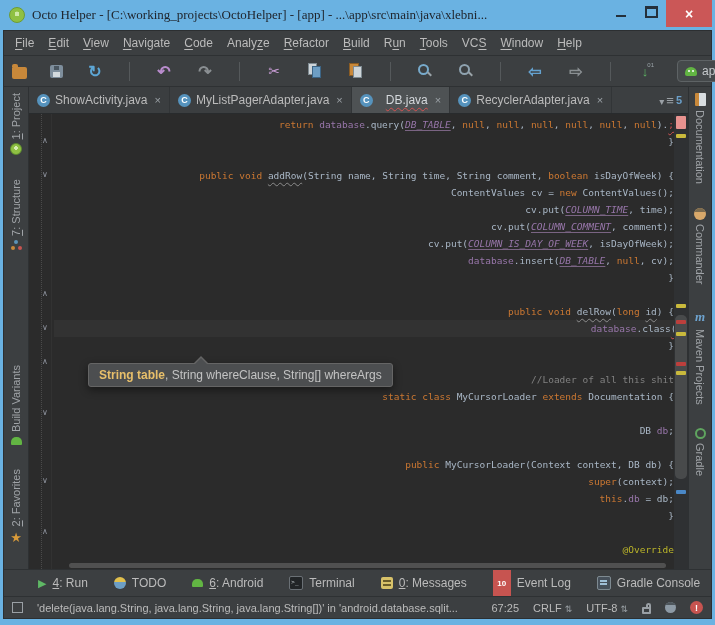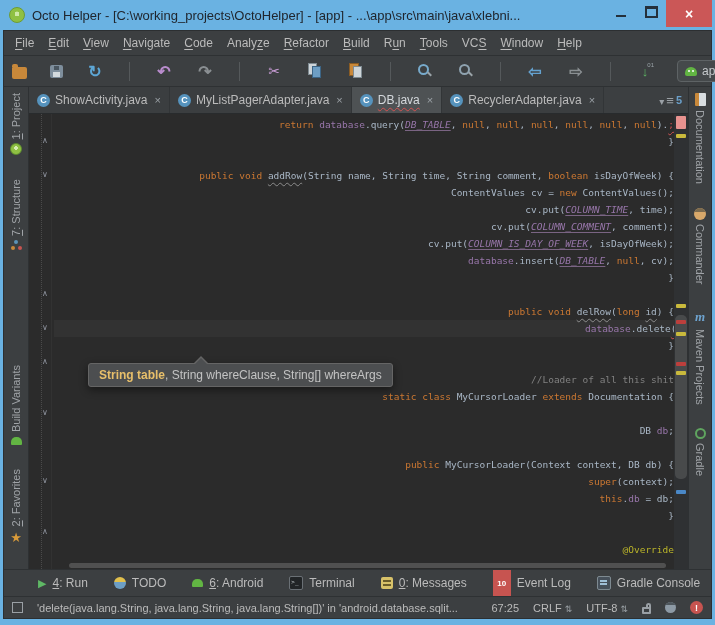--- a/index.html
+++ b/index.html
@@ -2,21 +2,21 @@
 <html><head>
 <meta charset="utf-8">
 <style>
   html,body{margin:0;padding:0;background:#1e1e1e;}
   body{width:715px;height:625px;overflow:hidden;font-family:"Liberation Sans",sans-serif;-webkit-font-smoothing:antialiased;}
   .window{width:715px;height:625px;background:#6ab2e2;display:flex;flex-direction:column;box-sizing:border-box;padding:0 3px 6px 3px;}
 
   
   .titlebar{height:30px;display:flex;align-items:center;gap:7px;padding-left:6px;position:relative;flex:none;}
   .app-logo{width:16px;height:16px;border-radius:50%;background:radial-gradient(circle at 50% 42%,#cfe8a8 0 22%,#8fc043 23% 100%);border:1px solid #6d9c33;box-sizing:border-box;flex:none;}
-  .win-title{font-size:13px;color:#20262e;white-space:nowrap;overflow:hidden;flex:1;}
+  .win-title{font-size:13px;color:#20262e;white-space:nowrap;overflow:hidden;flex:1;font-family:Liberation Serif, serif;}
   .win-controls{position:absolute;top:0;right:0;display:flex;align-items:flex-start;}
   .wc{width:30px;height:24px;display:flex;align-items:center;justify-content:center;}
   .wc-min::after{content:"";width:10px;height:2px;background:#24303b;margin-top:8px;}
   .wc-max::after{content:"";width:9px;height:7px;border:2px solid #24303b;border-top-width:3px;}
   .wc-close{width:46px;height:27px;background:#cb5757;display:flex;align-items:center;justify-content:center;color:#fff;font-size:14px;font-weight:bold;}
   .wc-close::after{content:"\00d7";}
 
   
   .frame{flex:1;min-height:0;display:flex;flex-direction:column;background:#3c3f41;border:1px solid #2c2f31;}
 
@@ -94,21 +94,21 @@
   .ic-gradle{width:11px;height:11px;border:2px solid #5fa55f;border-radius:50%;box-sizing:border-box;}
 
   .center{flex:1;min-width:0;display:flex;flex-direction:column;}
 
   
   .tabbar{height:26px;flex:none;background:#3c3f41;display:flex;align-items:stretch;border-bottom:1px solid #282b2d;}
   .tabs-list{display:flex;align-items:stretch;min-width:0;overflow:hidden;}
   .tab{display:flex;align-items:center;gap:5px;padding:0 8px;background:#3b3e40;border-right:1px solid #323537;font-size:12px;color:#bbbbbb;cursor:default;white-space:nowrap;}
   .tab.active{background:#4e5254;color:#d4d8dc;}
   .tab-ci{width:13px;height:13px;border-radius:50%;background:#5693bd;color:#fff;font-size:9px;font-weight:bold;display:flex;align-items:center;justify-content:center;flex:none;}
-  .tab-err{text-decoration:underline wavy #d25252;text-decoration-thickness:1px;text-underline-offset:3px;}
+  .tab-err{text-decoration:underline wavy #d25252;text-decoration-thickness:1px;text-underline-offset:3px;margin-left:8px;}
   .tab-close{color:#9aa0a5;font-size:11px;margin-left:2px;}
   .tab-close::after{content:"\00d7";}
   .tab-overflow{margin-left:auto;display:flex;align-items:center;gap:2px;padding-right:6px;}
   .ovf-caret::after{content:"\25be";color:#9aa0a5;font-size:10px;}
   .ovf-list::after{content:"\2261";color:#9aa0a5;font-size:13px;}
   .ovf-count{color:#6a9fc9;font-size:11px;font-weight:bold;}
 
   
   .editor{flex:1;min-height:0;position:relative;background:#2b2b2b;overflow:hidden;}
   .gutter{position:absolute;left:0;top:0;bottom:0;width:22px;background:#2b2b2b;border-right:1px solid #323232;}
@@ -301,21 +301,21 @@
               <div class="cl"></div>
               <div class="cl"><span class="tk-d">    </span><span class="tk-k">public</span><span class="tk-d"> </span><span class="tk-k">void</span><span class="tk-d"> </span><span class="tk-d tk-wavy">addRow</span><span class="tk-d">(String name, String time, String comment, </span><span class="tk-k">boolean</span><span class="tk-d"> isDayOfWeek) {</span></div>
               <div class="cl"><span class="tk-d">        ContentValues cv = </span><span class="tk-k">new</span><span class="tk-d"> ContentValues();</span></div>
               <div class="cl"><span class="tk-d">        cv.put(</span><span class="tk-c">COLUMN_TIME</span><span class="tk-d">, time);</span></div>
               <div class="cl"><span class="tk-d">        cv.put(</span><span class="tk-c">COLUMN_COMMENT</span><span class="tk-d">, comment);</span></div>
               <div class="cl"><span class="tk-d">        cv.put(</span><span class="tk-c">COLUMN_IS_DAY_OF_WEEK</span><span class="tk-d">, isDayOfWeek);</span></div>
               <div class="cl"><span class="tk-d">        </span><span class="tk-f">database</span><span class="tk-d">.insert(</span><span class="tk-c">DB_TABLE</span><span class="tk-d">, </span><span class="tk-k">null</span><span class="tk-d">, cv);</span></div>
               <div class="cl"><span class="tk-d">    }</span></div>
               <div class="cl"></div>
               <div class="cl"><span class="tk-d">    </span><span class="tk-k">public</span><span class="tk-d"> </span><span class="tk-k">void</span><span class="tk-d"> </span><span class="tk-d tk-wavy">delRow</span><span class="tk-d">(</span><span class="tk-k">long</span><span class="tk-d"> </span><span class="tk-d tk-wavy">id</span><span class="tk-d">) {</span></div>
-              <div class="cl cur"><span class="tk-d">        </span><span class="tk-f">database</span><span class="tk-d">.delete</span><span class="tk-d tk-sq">(</span><span class="caret"></span><span class="tk-d tk-sq">)</span><span class="tk-d">;</span></div>
+              <div class="cl cur"><span class="tk-d">        </span><span class="tk-f">database</span><span class="tk-d">.class</span><span class="tk-d tk-sq">(</span><span class="caret"></span><span class="tk-d tk-sq">)</span><span class="tk-d">;</span></div>
               <div class="cl"><span class="tk-d">    }</span></div>
               <div class="cl"></div>
               <div class="cl"><span class="tk-m">    //Loader of all this shit</span></div>
               <div class="cl"><span class="tk-d">    </span><span class="tk-k">static</span><span class="tk-d"> </span><span class="tk-k">class</span><span class="tk-d"> MyCursorLoader </span><span class="tk-k">extends</span><span class="tk-d"> Documentation {</span></div>
               <div class="cl"></div>
               <div class="cl"><span class="tk-d">        DB </span><span class="tk-f">db</span><span class="tk-d">;</span></div>
               <div class="cl"></div>
               <div class="cl"><span class="tk-d">        </span><span class="tk-k">public</span><span class="tk-d"> MyCursorLoader(Context context, DB db) {</span></div>
               <div class="cl"><span class="tk-d">            </span><span class="tk-k">super</span><span class="tk-d">(context);</span></div>
               <div class="cl"><span class="tk-d">            </span><span class="tk-k">this</span><span class="tk-d">.</span><span class="tk-f">db</span><span class="tk-d"> = db;</span></div>

